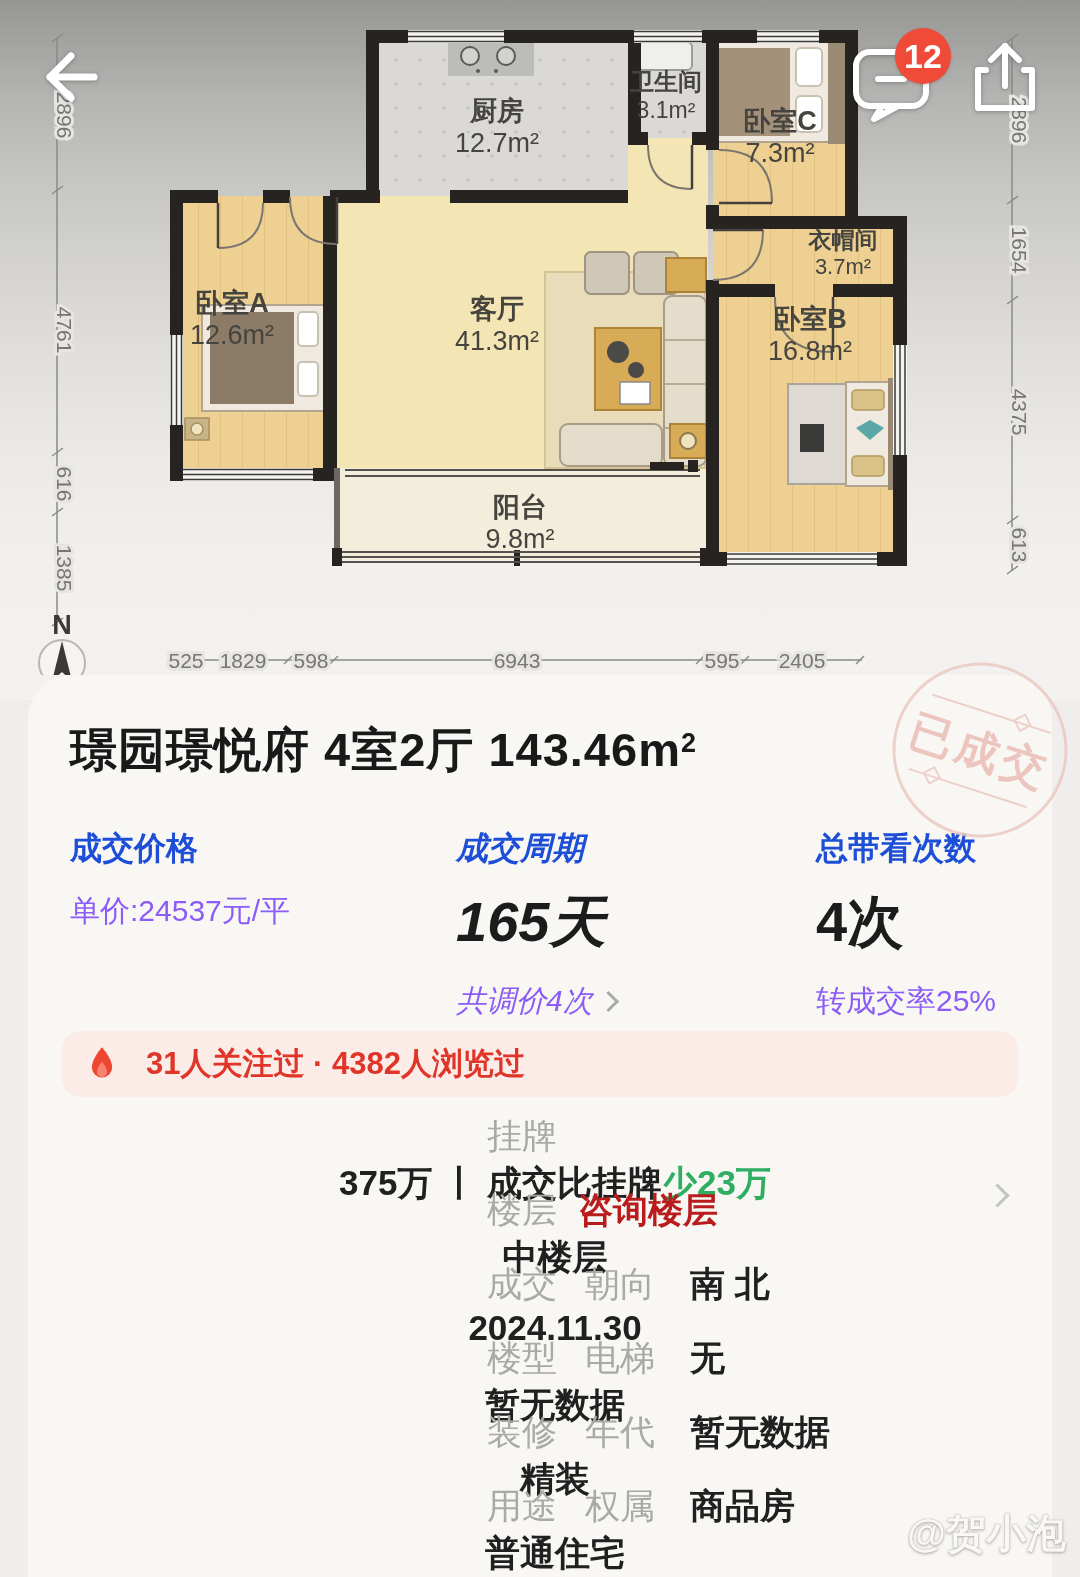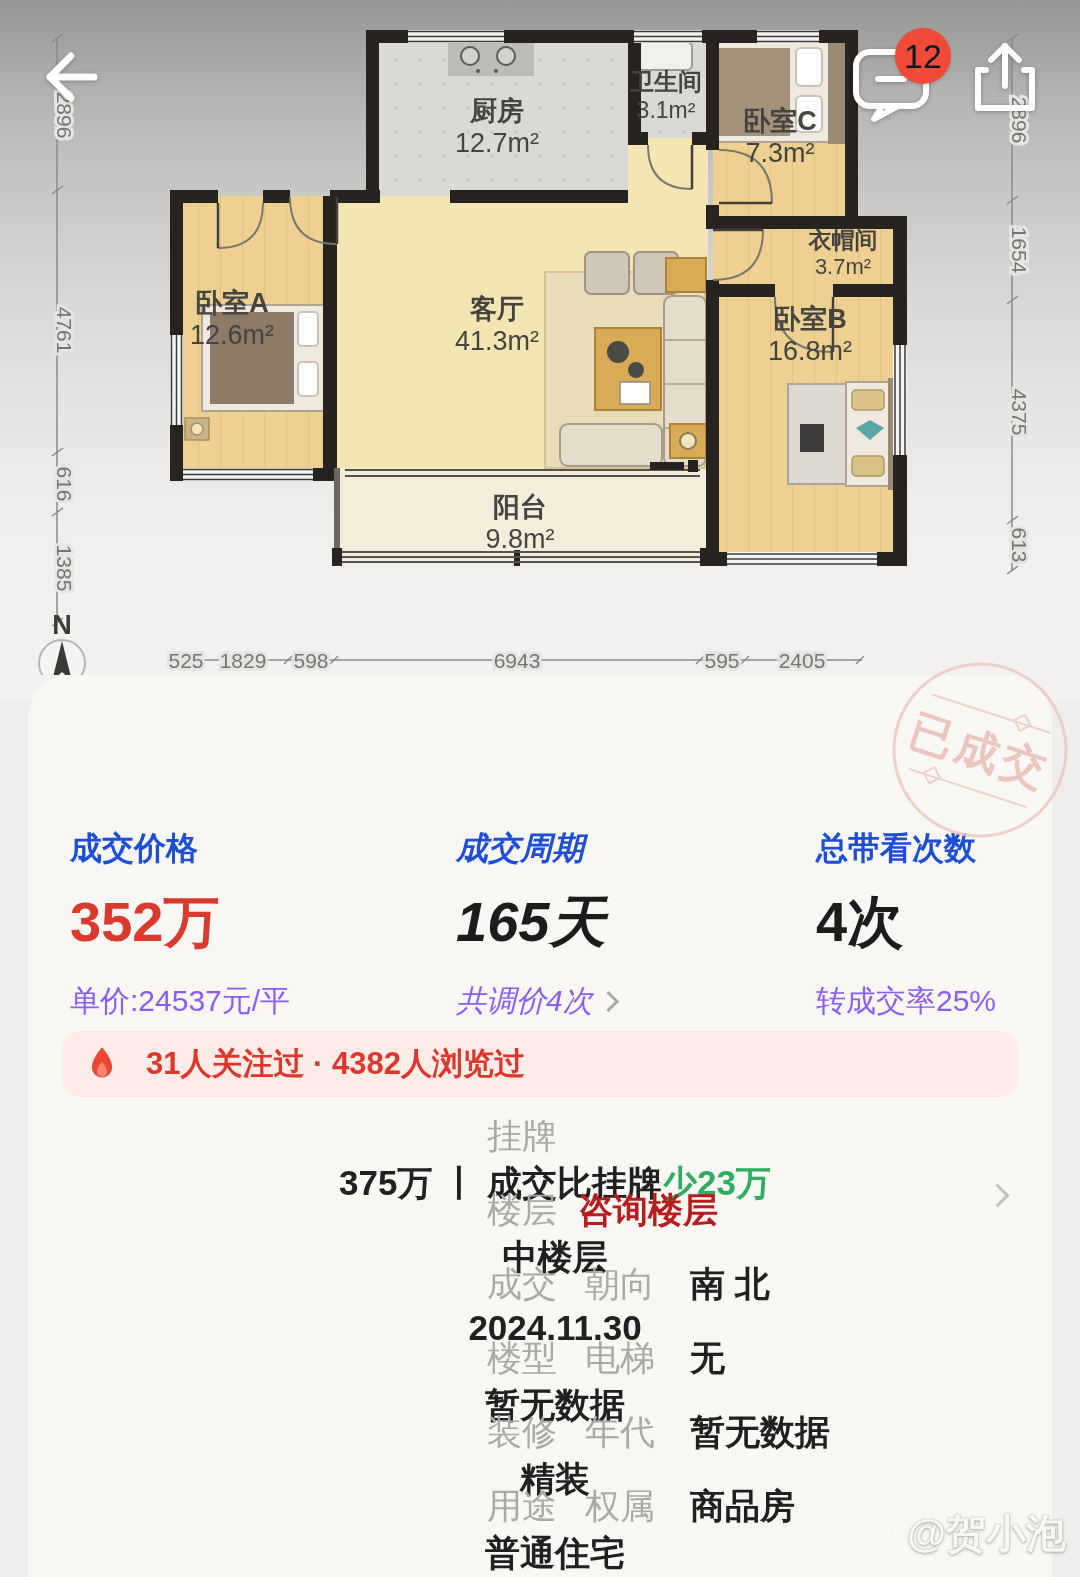--- a/index.html
+++ b/index.html
@@ -9,21 +9,21 @@
     -webkit-font-smoothing:antialiased;
   }
   .topbg{
     position:absolute;left:0;top:0;width:1080px;height:700px;
     background:linear-gradient(180deg,#969695 0%,#a3a3a1 6%,#b4b4b2 14%,#c6c6c4 26%,#d4d3d1 38%,#e1e0de 52%,#ebeae8 66%,#f1f0ee 80%,#f3f2f0 100%);
   }
   .plan{position:absolute;left:0;top:0;width:1080px;height:675px;}
   .hicon{position:absolute;filter:drop-shadow(0 1px 2px rgba(0,0,0,.28));z-index:4;cursor:pointer;}
   .badge{
     position:absolute;left:895px;top:28px;width:56px;height:56px;border-radius:50%;
-    background:#f04a38;color:#0f172a;font-size:34px;font-weight:normal;z-index:5;
+    background:#f04a38;color:#ffffff;font-size:34px;font-weight:bold;z-index:5;
     display:flex;align-items:center;justify-content:center;
     box-shadow:0 1px 3px rgba(0,0,0,.2);
   }
   .card{
     position:absolute;left:28px;right:28px;top:675px;bottom:0;
     background:#f8f7f4;border-radius:44px 44px 0 0;z-index:2;
   }
   .stamp{position:absolute;left:880px;top:650px;width:200px;height:200px;z-index:3;opacity:.8;}
   .title{
     position:absolute;left:42px;top:44px;font-size:47px;font-weight:700;color:#191919;letter-spacing:1px;
@@ -308,24 +308,24 @@
 <svg class="hicon" style="left:970px;top:42px;" width="70" height="72" viewBox="0 0 70 72">
   <g stroke="#ffffff" stroke-width="6" fill="none" stroke-linecap="round" stroke-linejoin="round">
     <path d="M16,28 H8 V66 H62 V28 H54"></path>
     <line x1="35" y1="4" x2="35" y2="44"></line>
     <path d="M35,4 L21,18"></path>
       <path d="M35,4 L49,18"></path>
   </g>
 </svg>
 
 <div class="card">
+  <div class="title"><span>璟园璟悦府 4室2厅 143.46m</span><span class="sup">2</span></div>
 
   <div class="stat price" style="left:42px;">
     <div class="slabel">成交价格</div>
-    <div class="svalue">352万</div>
     <div class="ssub">单价:24537元/平</div>
   </div>
   <div class="stat" style="left:428px;font-style:italic;">
     <div class="slabel">成交周期</div>
     <div class="svalue">165天</div>
     <div class="ssub">
         <span>共调价4次</span>
         <span class="chev"></span>
       </div>
   </div>

